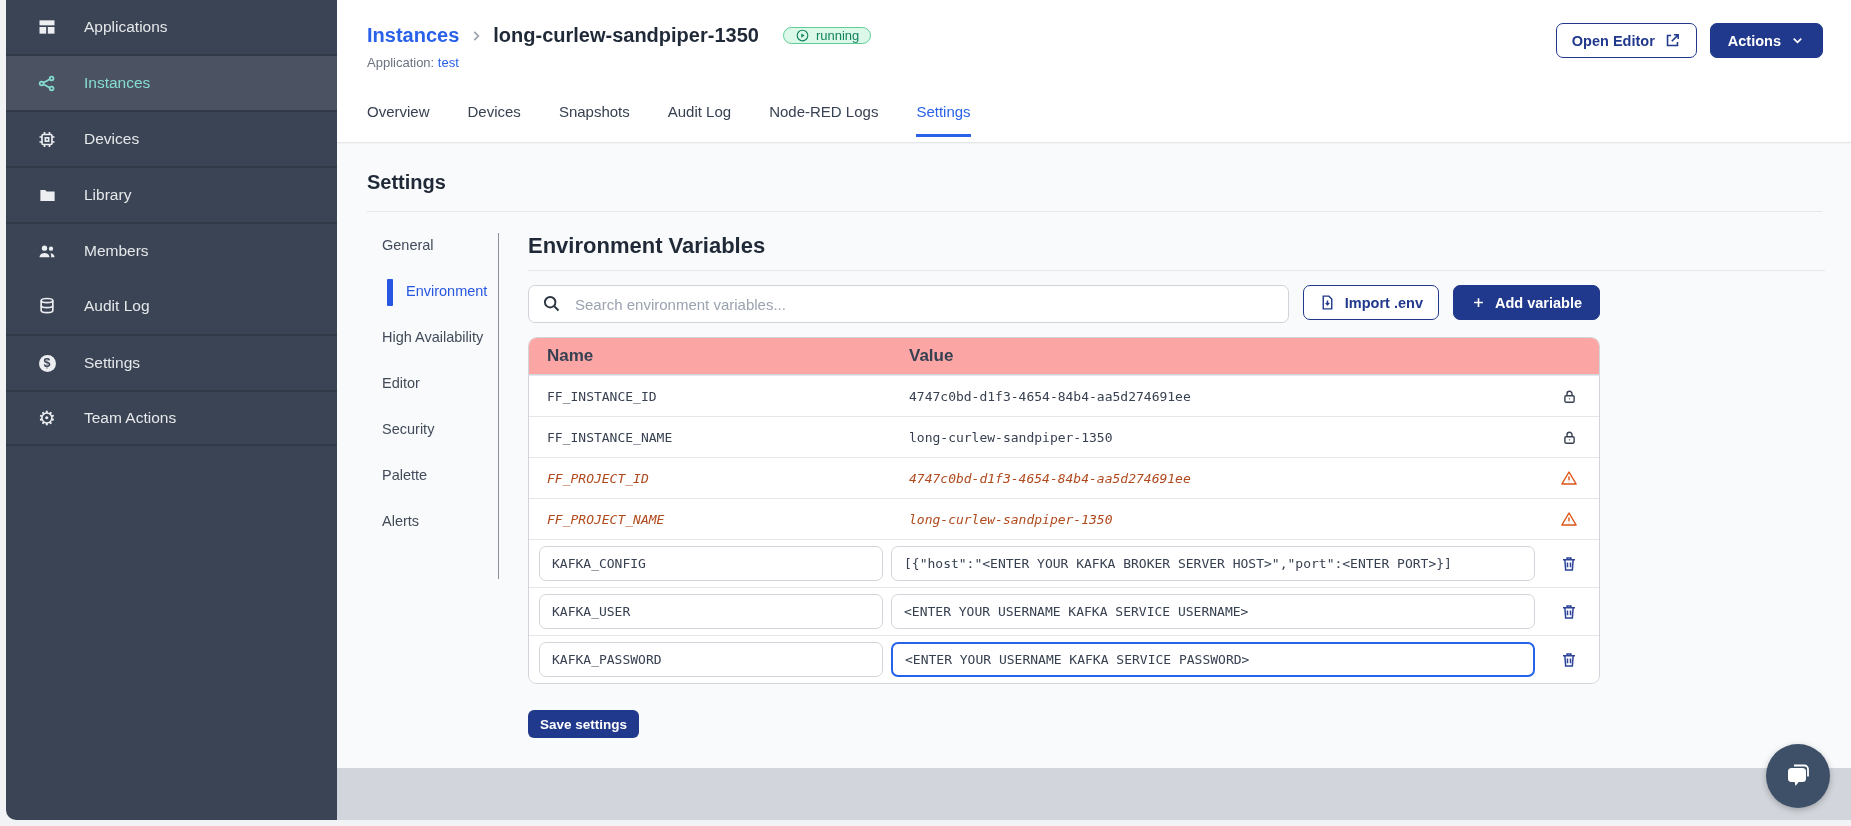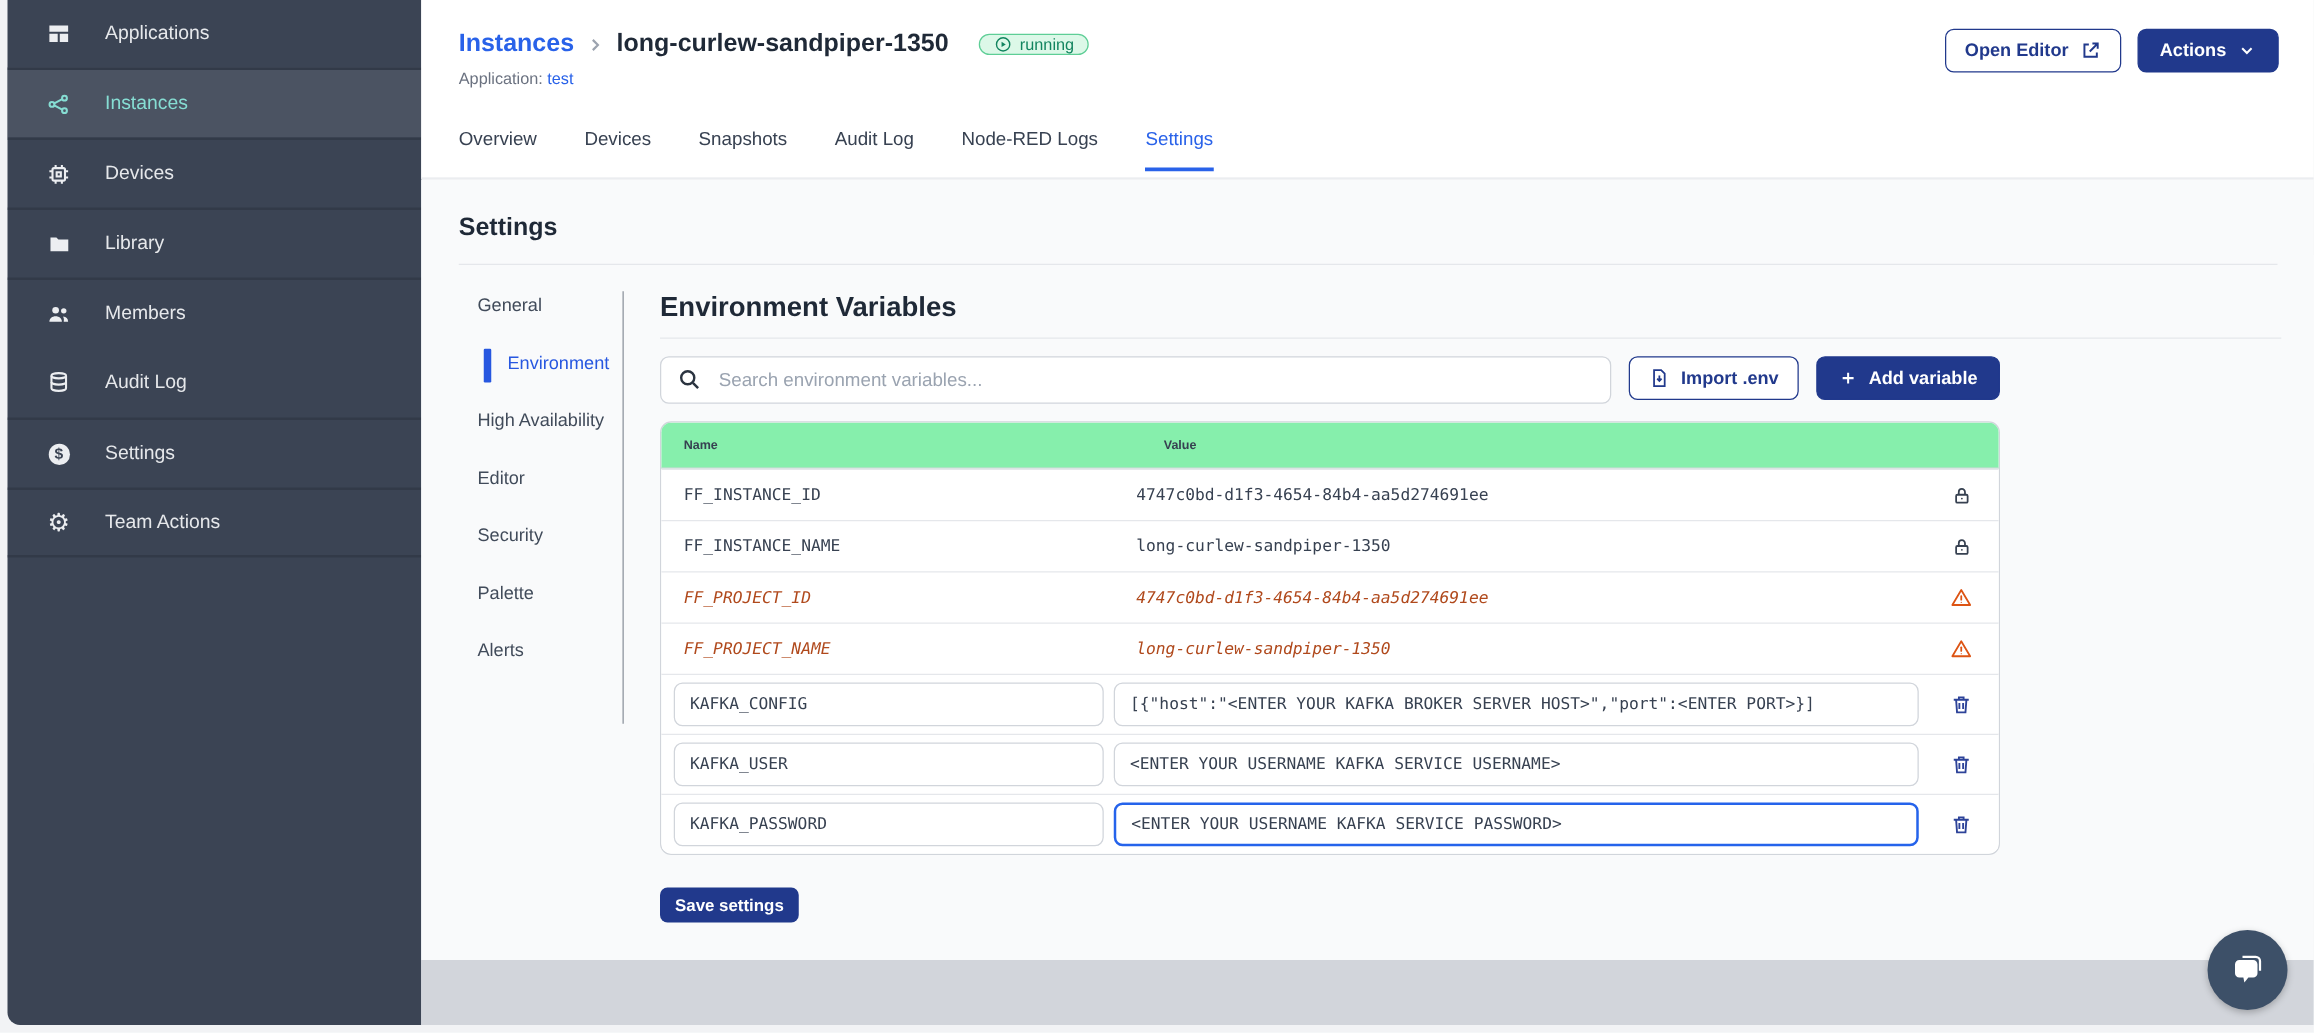--- a/index.html
+++ b/index.html
@@ -55,21 +55,21 @@
   .env-title { font-size:22px; font-weight:bold; color:#1f2937; padding-bottom:11px; border-bottom:1px solid #e5e7eb; }
 
   .controls { display:flex; margin-top:14px; gap:14px; width:1072px; }
   .search-box { flex:1; position:relative; }
   .search-box input { width:100%; height:38px; border:1px solid #d1d5db; border-radius:7px; background:#fff; font-size:15px; color:#374151; padding:0 12px 0 46px; outline:none; font-family:"Liberation Sans", sans-serif; }
   .search-box input::placeholder { color:#9aa3b0; }
   .search-ic { position:absolute; left:13px; top:8px; width:21px; height:21px; color:#2b3440; }
 
   
   .env-table { margin-top:14px; width:1072px; border:1px solid #d1d5db; border-radius:9px; background:#fff; overflow:hidden; }
-  .thead { display:flex; height:37px; background:#86efac; border-bottom:1px solid #d1d5db; align-items:center; font-size:10px; font-weight:bold; color:#374151;gap:22px; }
+  .thead { display:flex; height:37px; background:#fca5a5; border-bottom:1px solid #d1d5db; align-items:center; font-size:17px; font-weight:bold; color:#374151; }
   .trow { display:flex; align-items:center; border-top:1px solid #e5e7eb; min-height:41px; background:#fff; }
   .trow:first-of-type { border-top:none; }
   .trow.edit { min-height:47px; }
   .c-name { width:362px; flex:0 0 auto; padding-left:18px; }
   .c-value { flex:1; padding-left:18px; }
   .c-actions { width:60px; flex:0 0 auto; display:flex; justify-content:center; }
   .mono { font-family:"DejaVu Sans Mono", monospace; font-size:13px; color:#374151; }
   .dep { color:#b0491c; font-style:italic; }
   .c-name.in { padding:6px 8px 6px 10px; }
   .c-value.in { padding:6px 4px 6px 0; }

